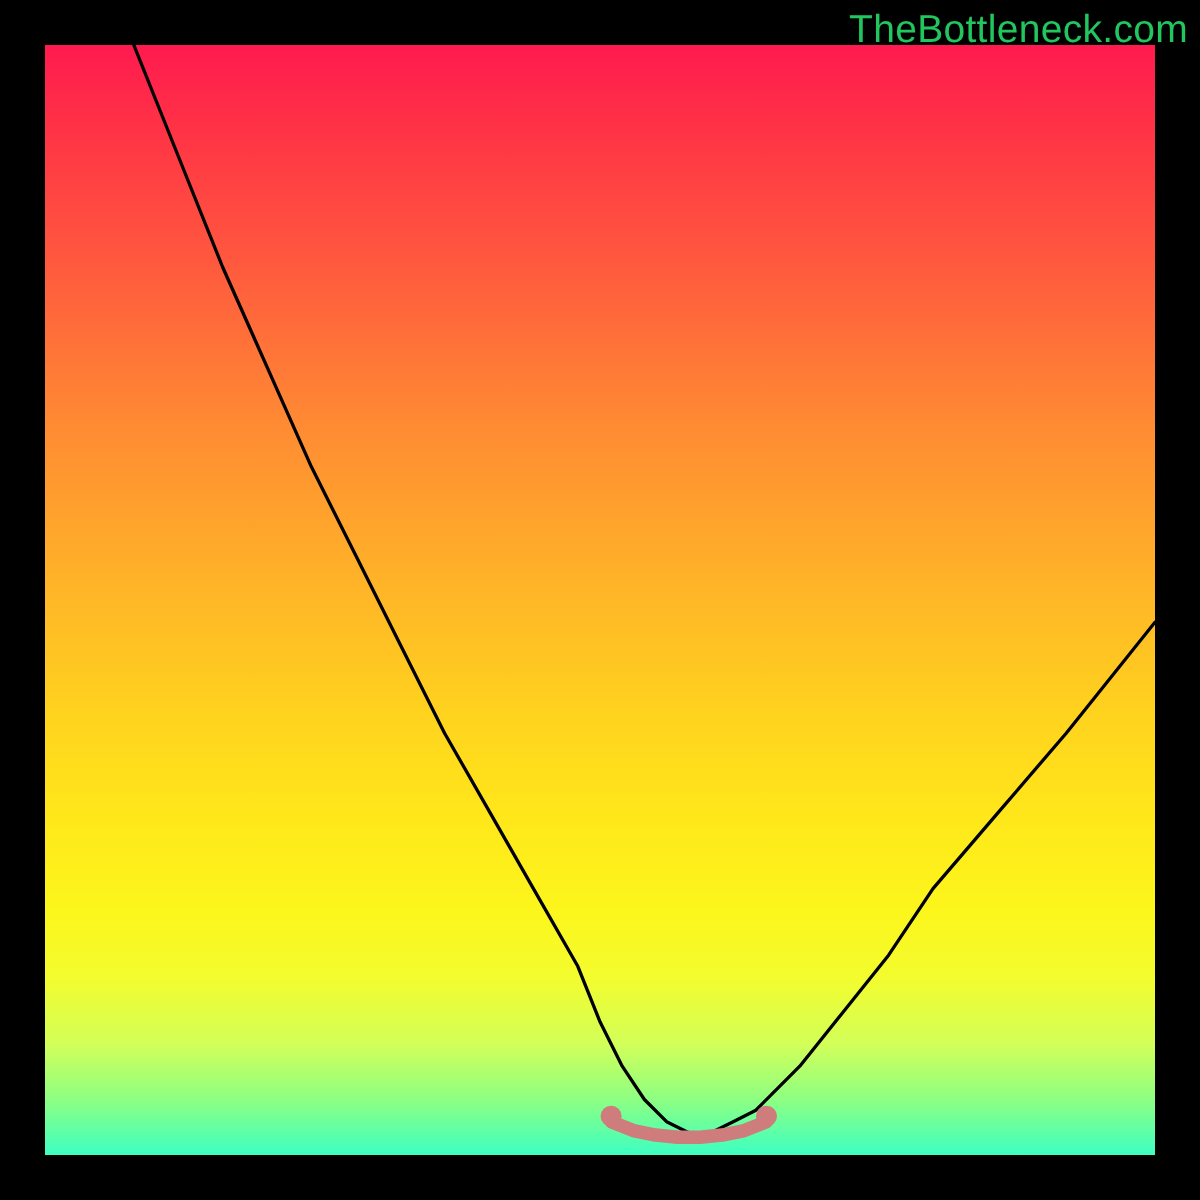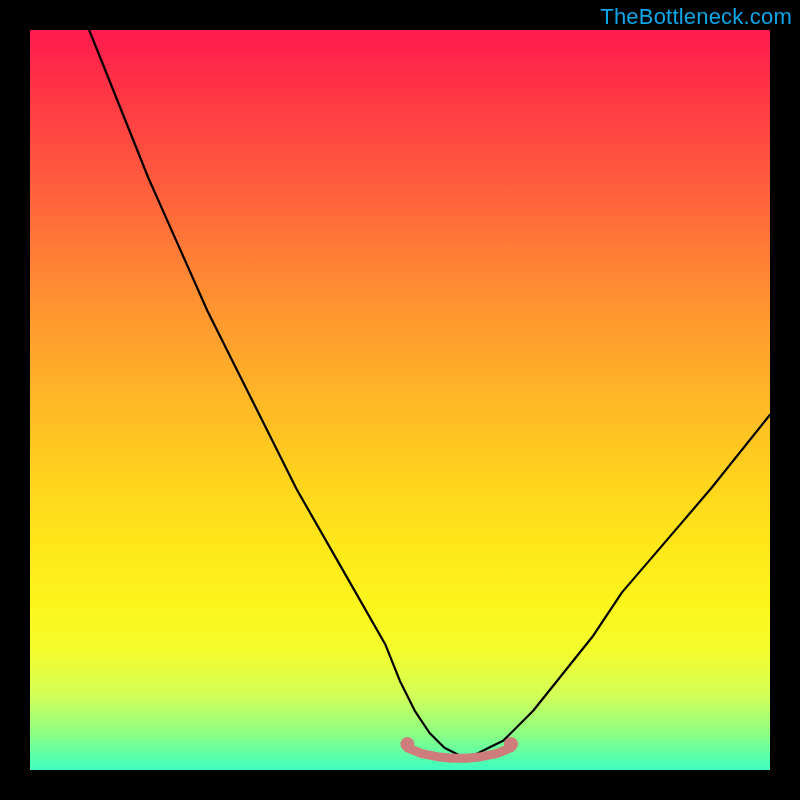--- a/index.html
+++ b/index.html
@@ -46,22 +46,22 @@
       #f3fc2e 84%,
       #d2ff58 90%,
       #8dff82 95%,
       #3dffc2 100%
     );
   }
   .watermark {
     position: absolute;
     top: 4px;
     right: 8px;
-    color: #0ea5e9;
-    font-size: 22px;
+    color: #22c55e;
+    font-size: 26px;
     font-weight: 500;
     letter-spacing: 0.2px;
     user-select: none;
   }
   svg {
     position: absolute;
     left: 0;
     top: 0;
   }
 </style>

